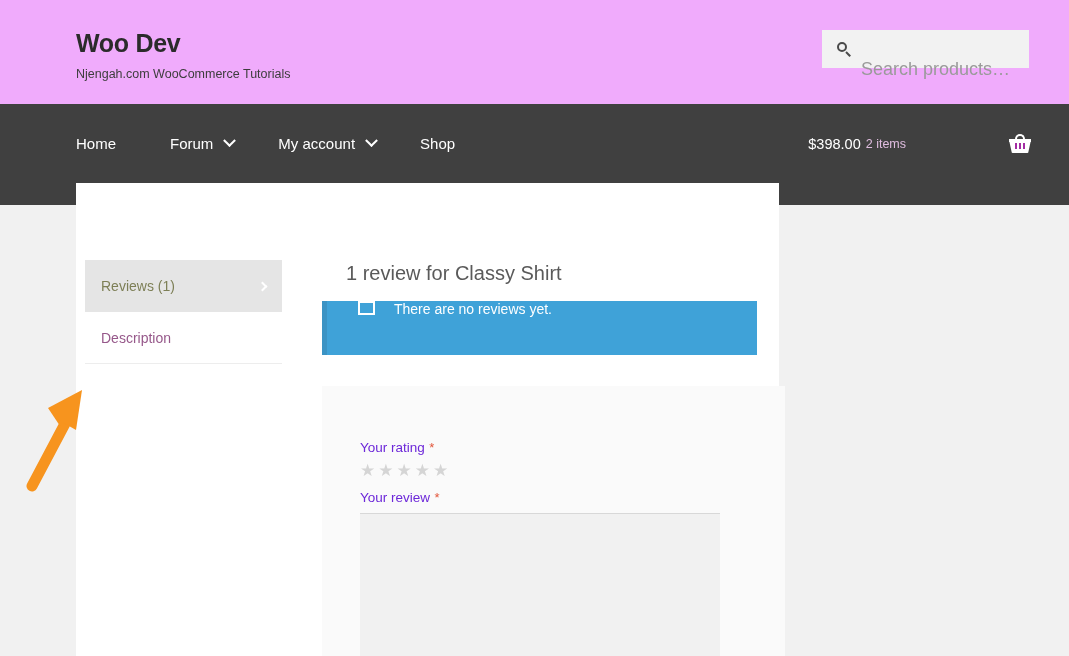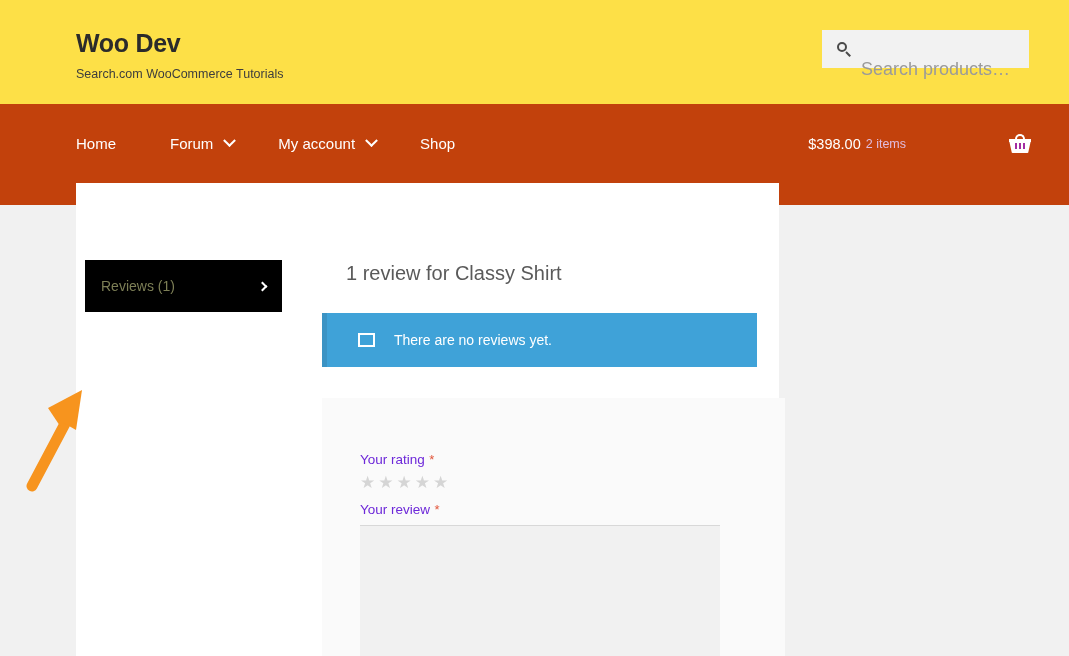--- a/index.html
+++ b/index.html
@@ -7,21 +7,21 @@
     width: 1069px; height: 656px;
     background: #f1f1f1;
     font-family: "Liberation Sans", sans-serif;
     overflow: hidden;
   }
   .page { position: relative; width: 1069px; height: 656px; background: #f1f1f1; }
 
   
   .site-header {
     position: absolute; left: 0; top: 0; width: 1069px; height: 104px;
-    background: #fde047;
+    background: #f0abfc;
   }
   .brand { position: absolute; left: 76px; top: 30px; }
   .brand-title {
     font-size: 25px; font-weight: bold; color: #2b2b2b;
     letter-spacing: -0.3px; line-height: 1.1;
   }
   .brand-tagline {
     font-size: 12.5px; color: #3d3d3d; margin-top: 9px; line-height: 1.2;
   }
   .search-box {
@@ -41,21 +41,21 @@
     border: none; background: transparent; outline: none;
     font-family: "Liberation Sans", sans-serif; font-size: 18px; color: #5a5a5a;
     width: 160px;
     margin-top: 40px;
   }
   .search-input::placeholder { color: #9a9a9a; }
 
   
   .navbar {
     position: absolute; left: 0; top: 104px; width: 1069px; height: 101px;
-    background: #c2410c;
+    background: #404040;
   }
   .nav-links {
     position: absolute; left: 76px; top: 0; height: 79px;
     display: flex; align-items: center; gap: 0;
   }
   .nav-item {
     display: flex; align-items: center; color: #ffffff;
     font-size: 15px; padding: 0 24px 0 0; margin-right: 20px;
     cursor: pointer; white-space: nowrap;
   }
@@ -95,37 +95,37 @@
   }
 
   
   .tabs { position: absolute; left: 9px; top: 77px; width: 197px; }
   .tab {
     position: relative; padding: 0 16px; height: 52px;
     display: flex; align-items: center; justify-content: space-between;
     font-size: 14px; cursor: pointer;
   }
   .tab-inactive { color: #96588a; border-bottom: 1px solid #ededed; }
-  .tab-active { background: #000000; color: #7d7f56; }
+  .tab-active { background: #e5e5e5; color: #7d7f56; }
   .chev-right {
     width: 7px; height: 7px;
     border-right: 2.5px solid #ffffff; border-top: 2.5px solid #ffffff;
     transform: rotate(45deg);
   }
 
   
   .reviews-main { position: absolute; left: 246px; top: 0; width: 457px; }
   .reviews-title {
     font-size: 20px; color: #5a5a5a; font-weight: normal;
     margin-top: 78px; margin-bottom: 0; line-height: 1.2; margin-left: 24px;
   }
   .notice {
-    margin-top: 28px; width: 435px; height: 54px;
+    margin-top: 16px; width: 435px; height: 54px;
     background: #3fa2d8; border-left: 5px solid #3b93c4;
-    display: flex; align-items: center; padding-left: 31px;
+    display: flex; padding-left: 31px;
   }
   .notice-icon {
     width: 17px; height: 14px; border: 2px solid #ffffff;
     position: relative; flex: 0 0 auto; margin-right: 19px;
   }
   .notice-icon::after {
     content: ""; position: absolute; left: 1.5px; top: 1.5px;
     right: 1.5px; bottom: 1.5px; border: 1.5px solid #3fa2d8;
   }
   .notice-text { color: #ffffff; font-size: 14px; }
@@ -149,21 +149,21 @@
   .annot-arrow { position: absolute; left: 20px; top: 378px; width: 80px; height: 115px; pointer-events: none; }
 </style>
 </head>
 <body>
 
 <div class="page">
 
   <div class="site-header">
     <div class="brand">
       <div class="brand-title">Woo Dev</div>
-      <div class="brand-tagline">Search.com WooCommerce Tutorials</div>
+      <div class="brand-tagline">Njengah.com WooCommerce Tutorials</div>
     </div>
 
     <div class="search-box">
       <span class="search-icon">
         <span class="ring"></span>
           <span class="handle"></span>
       </span>
       <input class="search-input" type="text" placeholder="Search products…" style="">
     </div>
   </div>
@@ -200,20 +200,23 @@
     </div>
   </div>
 
   <div class="content-col">
 
     <div class="tabs">
       <div class="tab tab-active">
         <span>Reviews (1)</span>
         <span class="chev-right"></span>
       </div>
+      <div class="tab tab-inactive">
+        <span>Description</span>
+      </div>
     </div>
 
     <div class="reviews-main">
       <h2 class="reviews-title">1 review for Classy Shirt</h2>
 
       <div class="notice">
         <span class="notice-icon"></span>
         <span class="notice-text">There are no reviews yet.</span>
       </div>
 

